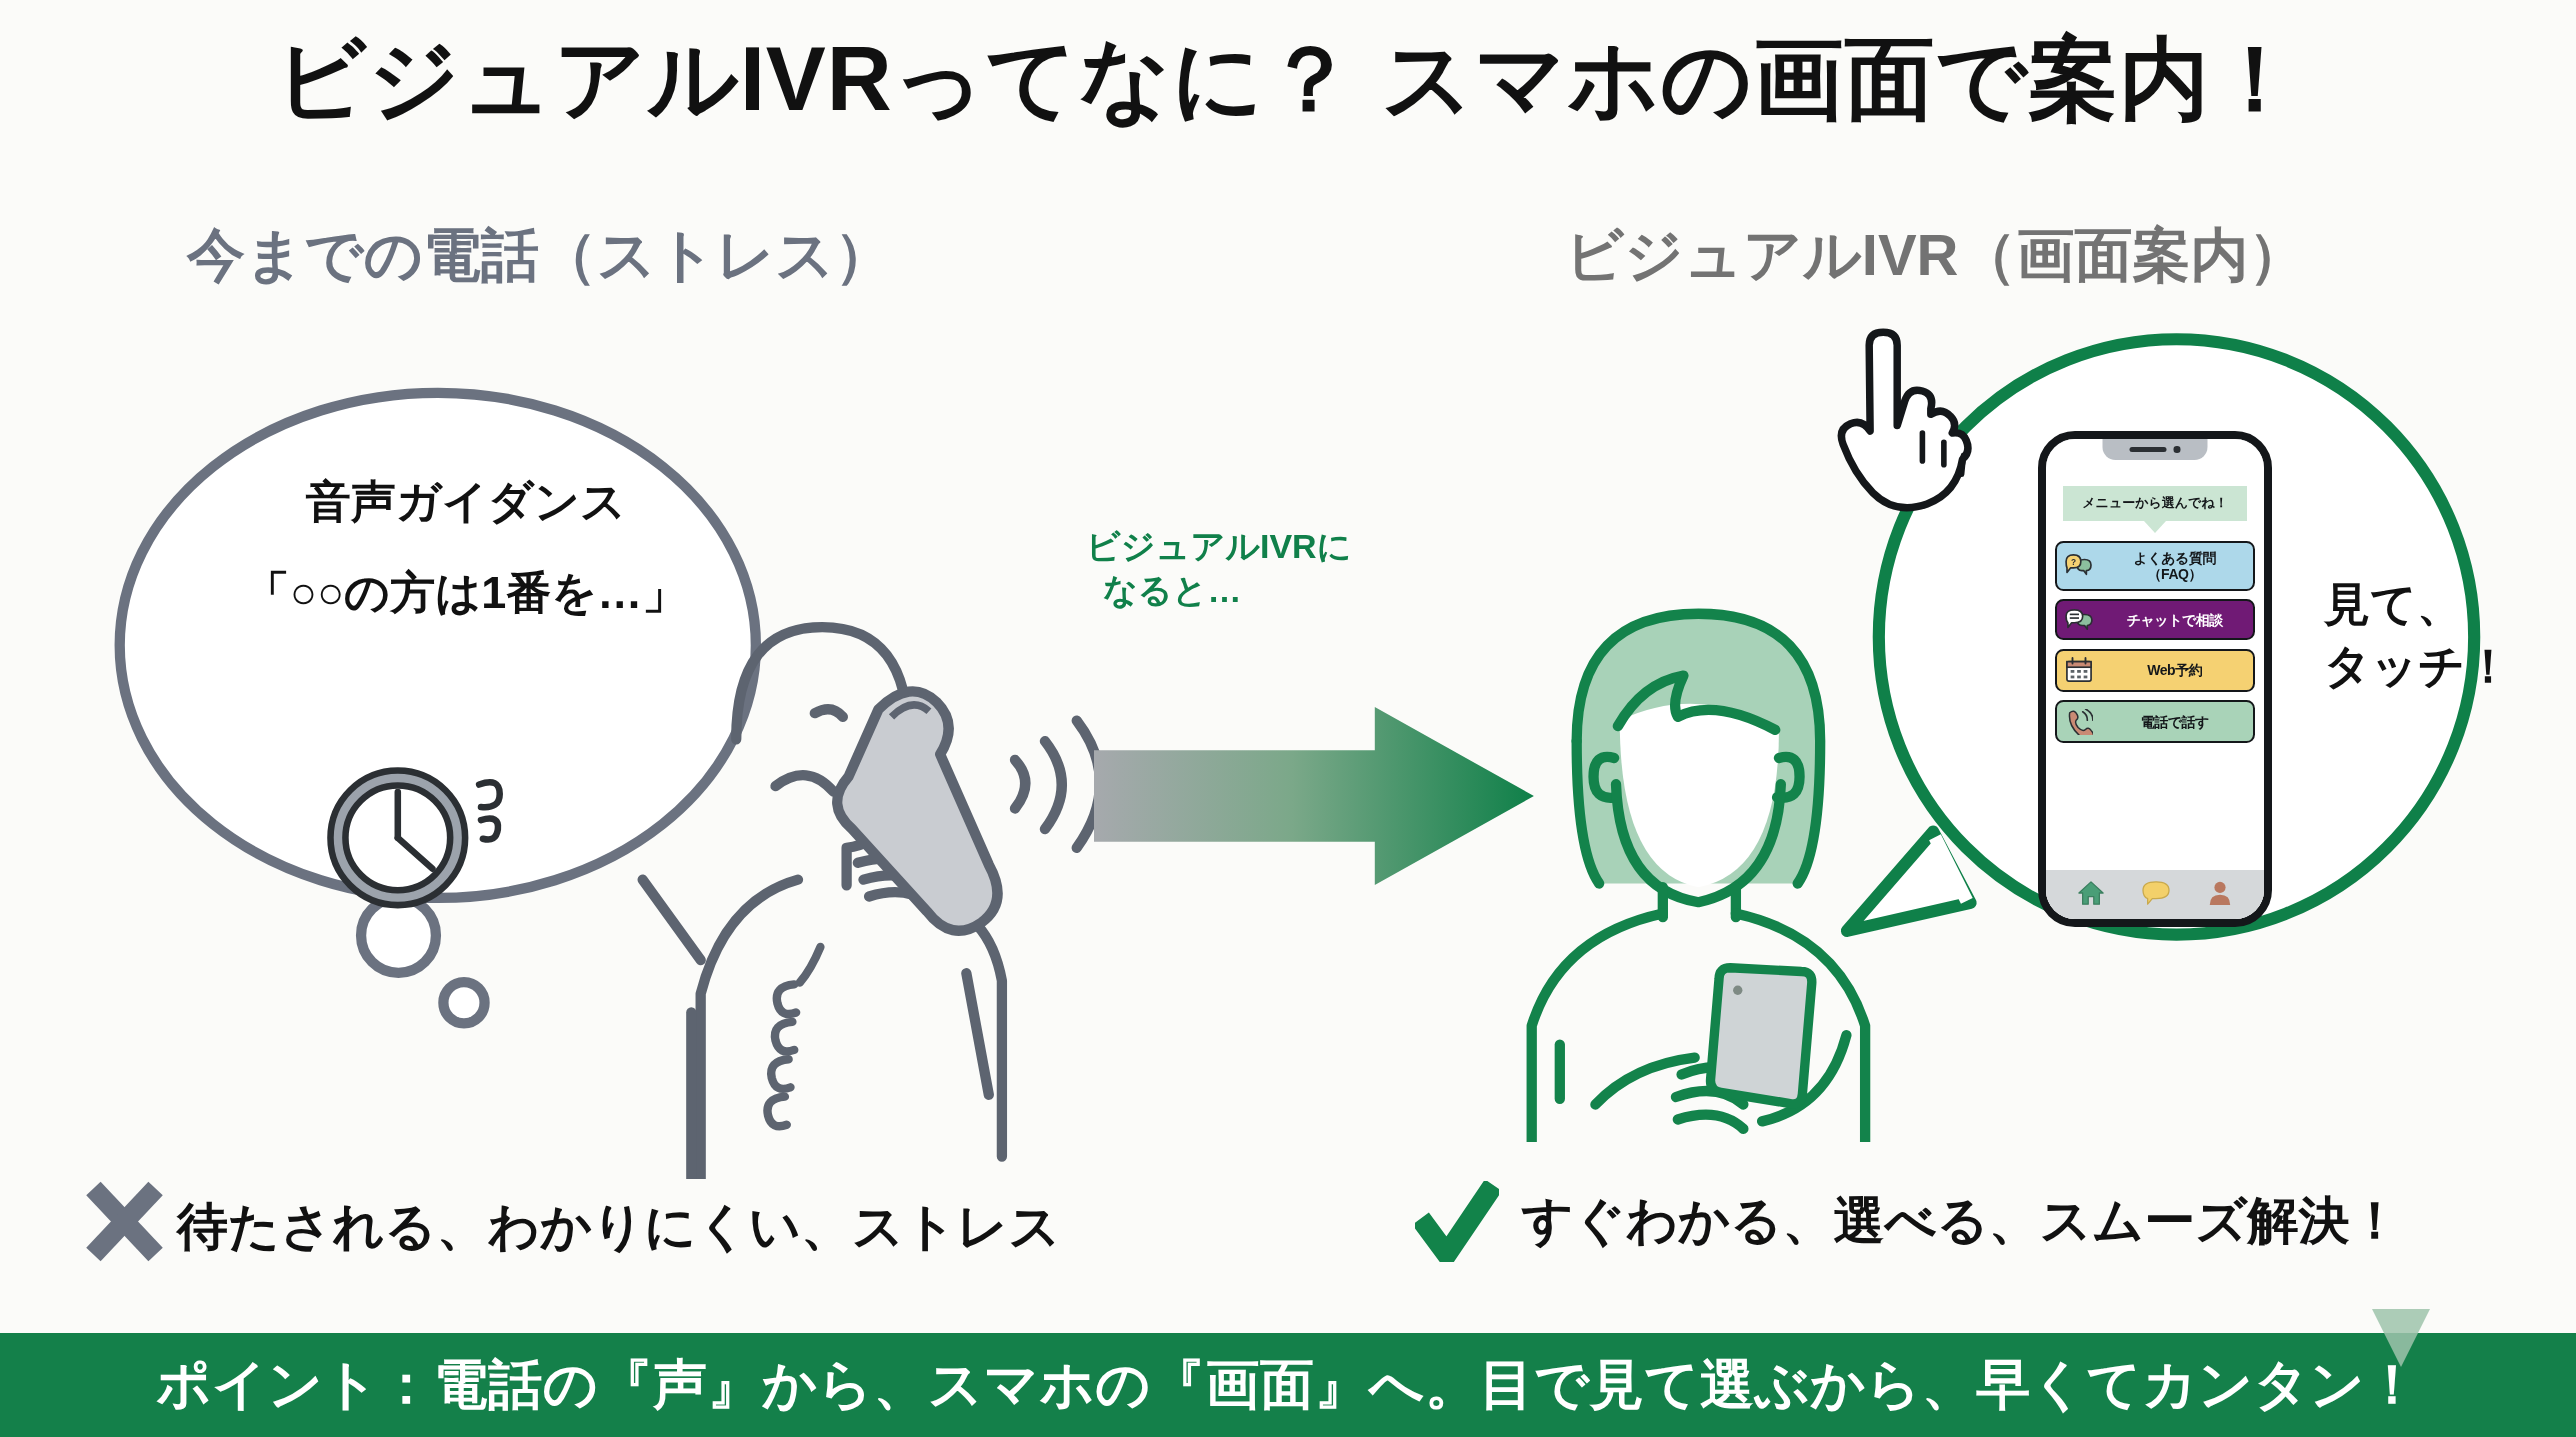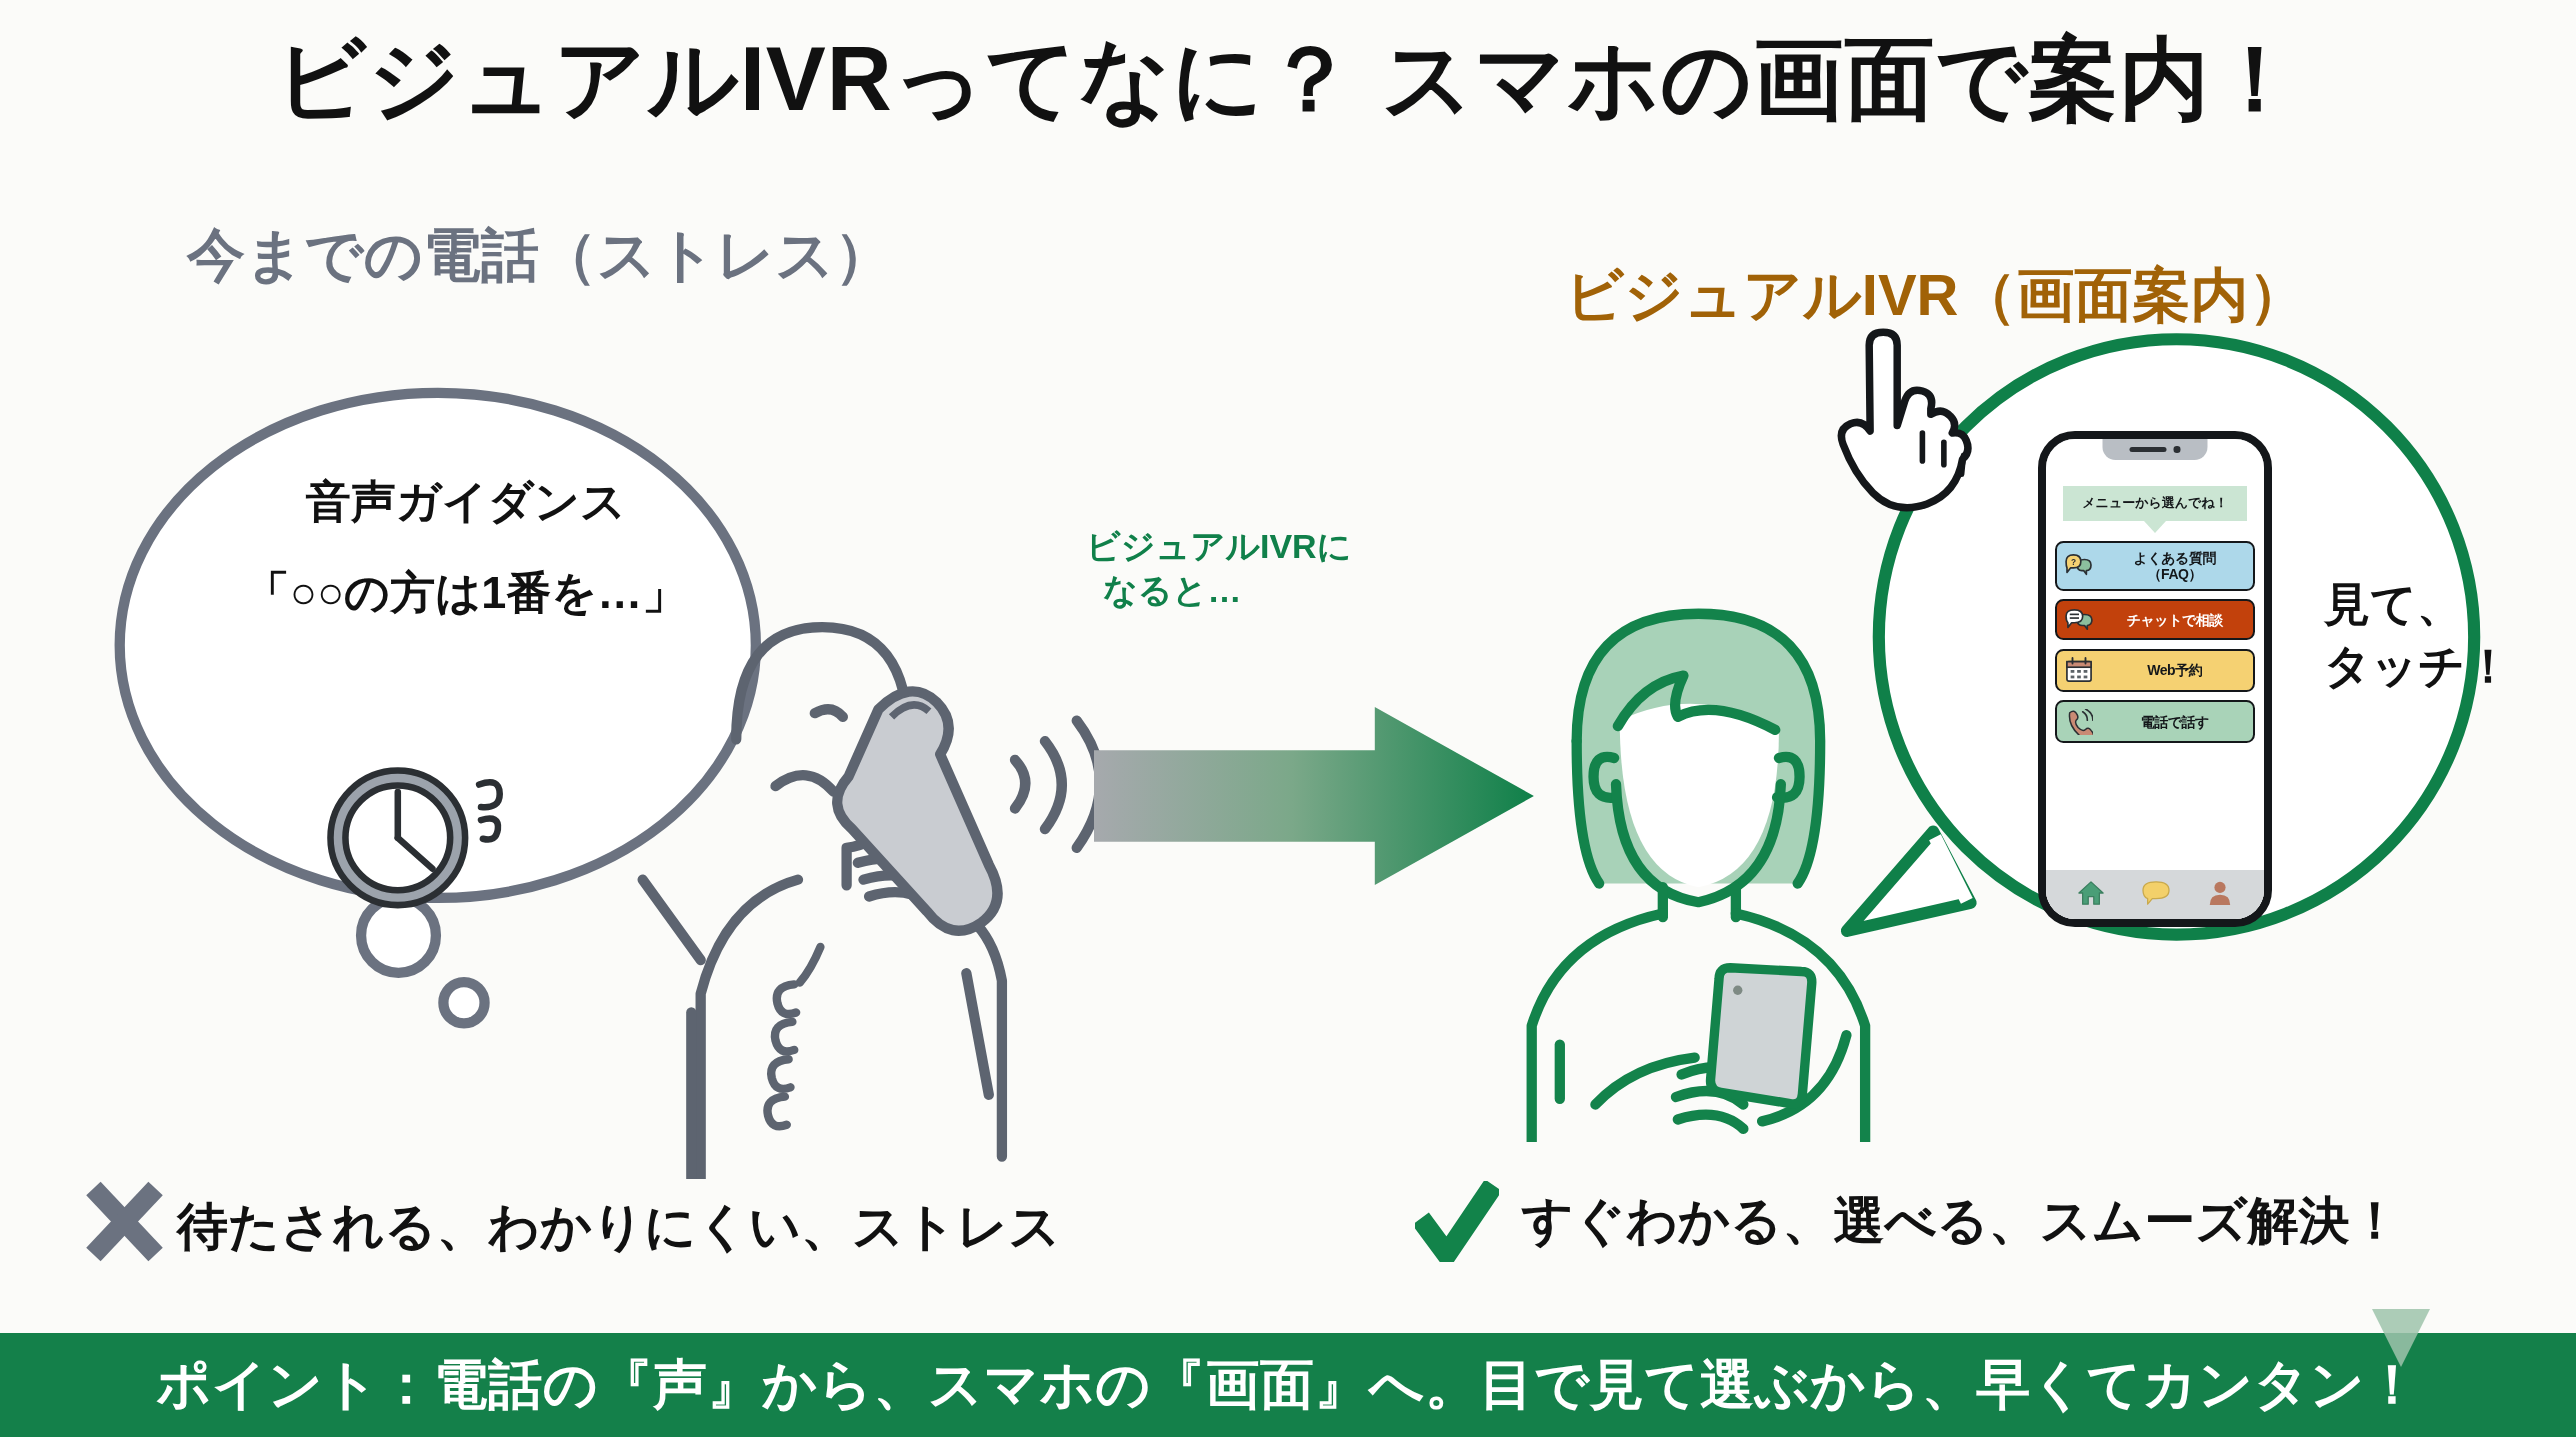--- a/index.html
+++ b/index.html
@@ -19,21 +19,21 @@
     letter-spacing:0.9px;white-space:nowrap;
   }
 
   
   #head-left{
     position:absolute;left:187px;top:217px;
     font-size:58px;font-weight:bold;color:#6b7280;white-space:nowrap;
   }
   #head-right{
     position:absolute;left:1565px;top:217px;
-    font-size:58px;font-weight:bold;color:#a16207;white-space:nowrap;margin-top:40px;
+    font-size:58px;font-weight:bold;color:#737373;white-space:nowrap;
   }
 
   
   #bubble-left{
     position:absolute;left:101px;top:374px;width:711px;height:655px;
   }
   #bubble-left svg{position:absolute;left:0;top:0;}
   #bubble-left-text{
     position:absolute;left:56px;top:98px;width:618px;
     text-align:center;color:#111;font-weight:bold;line-height:1.32;
@@ -100,21 +100,21 @@
     display:flex;align-items:center;gap:7.5px;
     border:2.3px solid #14171a;border-radius:8.4px;
     padding:6.6px 5.6px;min-height:41px;box-sizing:border-box;
   }
   .menu-btn .mico{width:32px;flex:0 0 32px;display:flex;align-items:center;justify-content:center;}
   .menu-btn .mlbl{
     flex:1;text-align:center;font-size:14px;font-weight:bold;
     line-height:1.15;color:#14171a;letter-spacing:-0.5px;
   }
   .btn-faq{background:#add8ea;}
-  .btn-chat{background:#c2410c;}
+  .btn-chat{background:#701a75;}
   .btn-chat .mlbl{color:#ffffff;}
   .btn-web{background:#f5d172;}
   .btn-tel{background:#a9d3b8;}
 
   #tabbar{
     height:49px;background:#d5d8da;display:flex;align-items:center;
     justify-content:space-around;padding:0 13px;box-sizing:border-box;
   }
 
   

